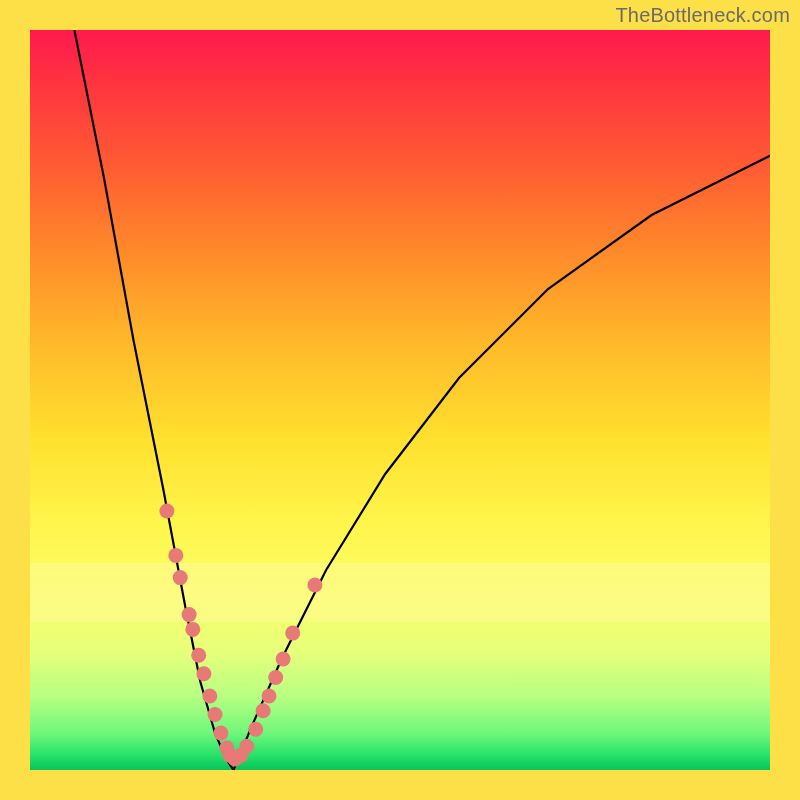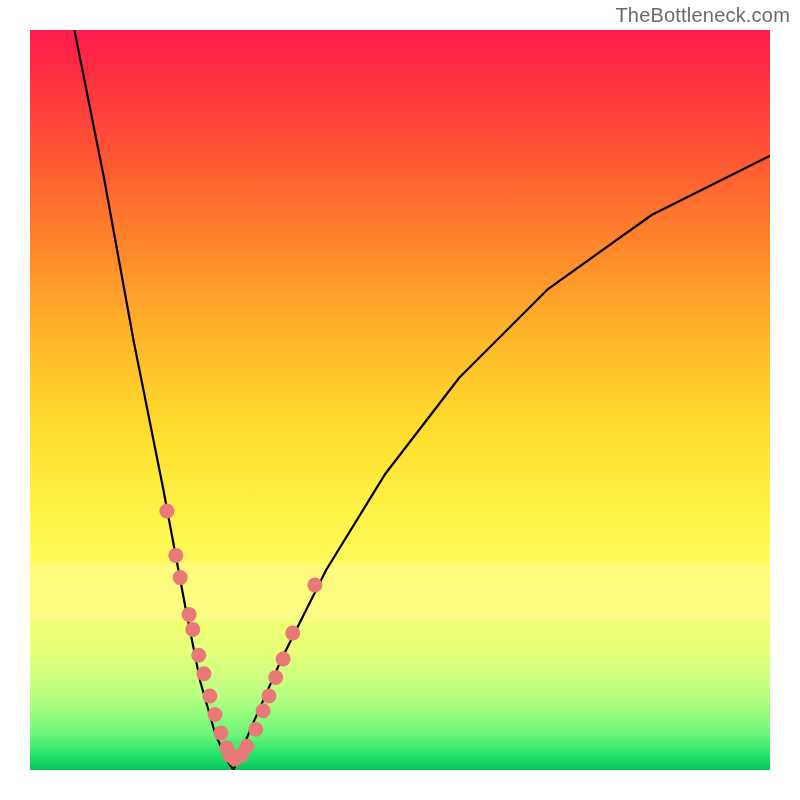--- a/index.html
+++ b/index.html
@@ -10,21 +10,21 @@
     overflow: hidden;
     font-family: Arial, Helvetica, sans-serif;
     background: #000;
   }
   .frame {
     position: absolute;
     top: 0;
     left: 0;
     width: 800px;
     height: 800px;
-    background: #ffffff;
+    background: #fde047;
     text-decoration: underline;
   }
   .plot {
     position: absolute;
     top: 30px;
     left: 30px;
     width: 740px;
     height: 740px;
     background: linear-gradient(to bottom,
       #ff1a4d 0%,

